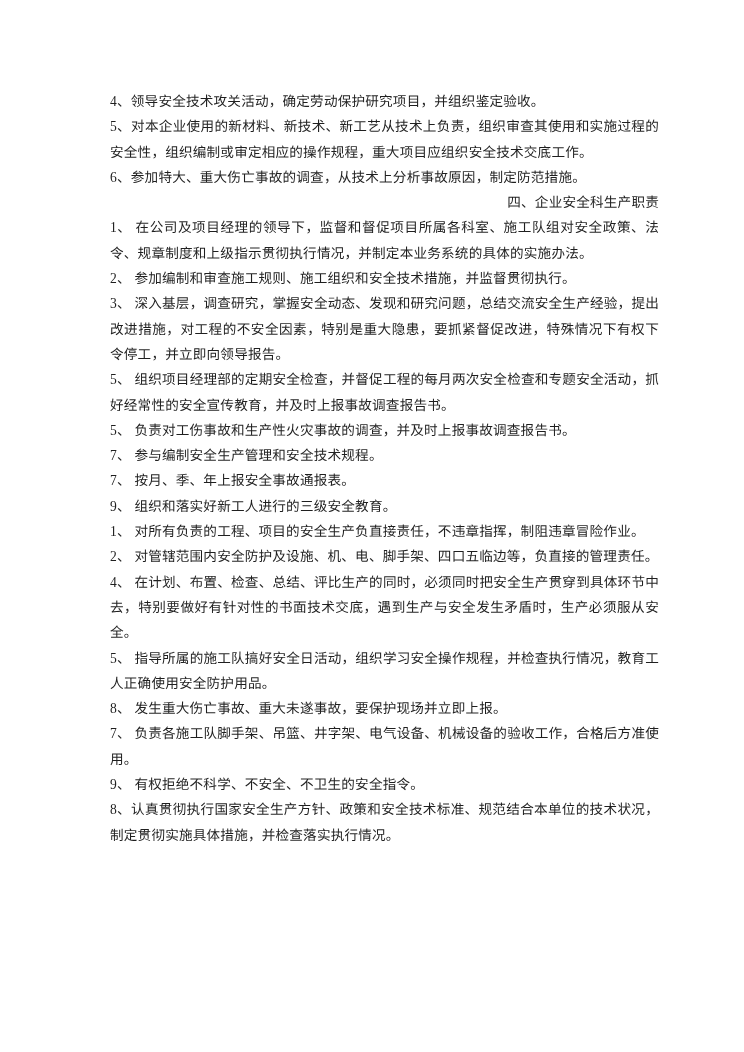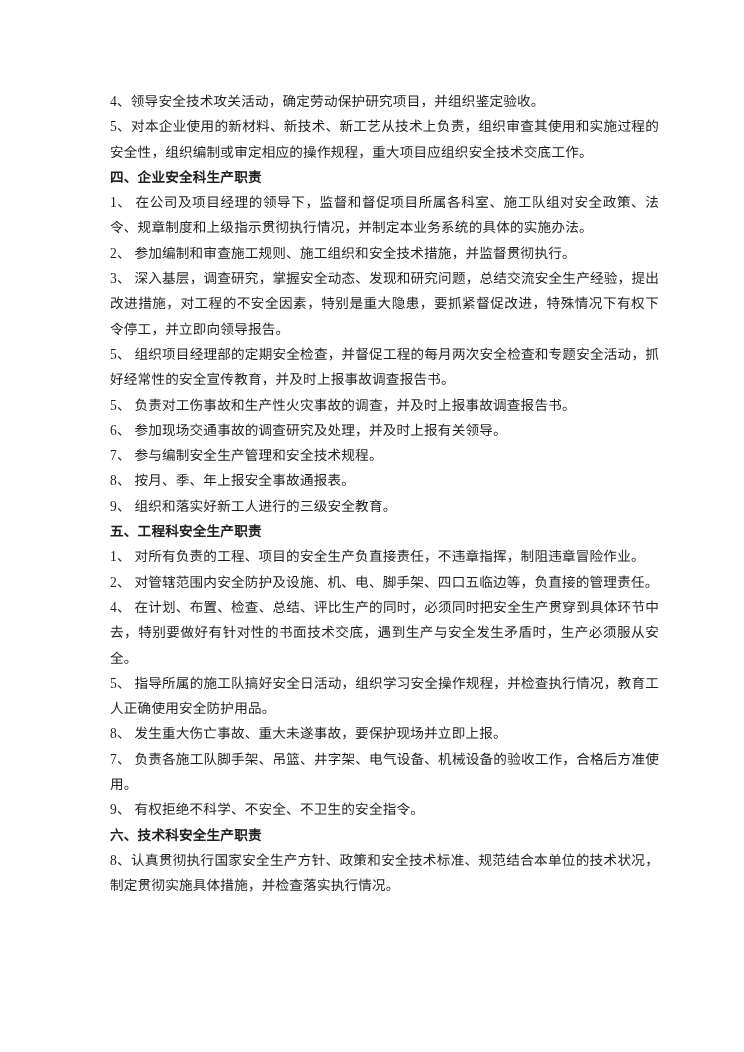--- a/index.html
+++ b/index.html
@@ -26,45 +26,43 @@
   .content p {
     margin: 0;
     padding: 0;
     font-size: 13.6px;
     line-height: 25.3px;
     text-align: justify;
     letter-spacing: 0.2px;
     word-break: break-all;
   }
   .content p.heading {
-    font-weight: bold;
-    text-align: left;
+    font-weight: normal;
+    text-align: right;
   }
 </style>
 </head>
 <body>
 
 <div class="page">
   <div class="content" id="doc-content">
       <p class="para">4、领导安全技术攻关活动，确定劳动保护研究项目，并组织鉴定验收。</p>
       <p class="para">5、对本企业使用的新材料、新技术、新工艺从技术上负责，组织审查其使用和实施过程的安全性，组织编制或审定相应的操作规程，重大项目应组织安全技术交底工作。</p>
+      <p class="para">6、参加特大、重大伤亡事故的调查，从技术上分析事故原因，制定防范措施。</p>
       <p class="heading">四、企业安全科生产职责</p>
       <p class="para">1、 在公司及项目经理的领导下，监督和督促项目所属各科室、施工队组对安全政策、法令、规章制度和上级指示贯彻执行情况，并制定本业务系统的具体的实施办法。</p>
       <p class="para">2、 参加编制和审查施工规则、施工组织和安全技术措施，并监督贯彻执行。</p>
       <p class="para">3、 深入基层，调查研究，掌握安全动态、发现和研究问题，总结交流安全生产经验，提出改进措施，对工程的不安全因素，特别是重大隐患，要抓紧督促改进，特殊情况下有权下令停工，并立即向领导报告。</p>
       <p class="para">5、 组织项目经理部的定期安全检查，并督促工程的每月两次安全检查和专题安全活动，抓好经常性的安全宣传教育，并及时上报事故调查报告书。</p>
       <p class="para">5、 负责对工伤事故和生产性火灾事故的调查，并及时上报事故调查报告书。</p>
-      <p class="para">6、 参加现场交通事故的调查研究及处理，并及时上报有关领导。</p>
       <p class="para">7、 参与编制安全生产管理和安全技术规程。</p>
-      <p class="para">8、 按月、季、年上报安全事故通报表。</p>
+      <p class="para">7、 按月、季、年上报安全事故通报表。</p>
       <p class="para">9、 组织和落实好新工人进行的三级安全教育。</p>
-      <p class="heading">五、工程科安全生产职责</p>
       <p class="para">1、 对所有负责的工程、项目的安全生产负直接责任，不违章指挥，制阻违章冒险作业。</p>
       <p class="para">2、 对管辖范围内安全防护及设施、机、电、脚手架、四口五临边等，负直接的管理责任。</p>
       <p class="para">4、 在计划、布置、检查、总结、评比生产的同时，必须同时把安全生产贯穿到具体环节中去，特别要做好有针对性的书面技术交底，遇到生产与安全发生矛盾时，生产必须服从安全。</p>
       <p class="para">5、 指导所属的施工队搞好安全日活动，组织学习安全操作规程，并检查执行情况，教育工人正确使用安全防护用品。</p>
       <p class="para">8、 发生重大伤亡事故、重大未遂事故，要保护现场并立即上报。</p>
       <p class="para">7、 负责各施工队脚手架、吊篮、井字架、电气设备、机械设备的验收工作，合格后方准使用。</p>
       <p class="para">9、 有权拒绝不科学、不安全、不卫生的安全指令。</p>
-      <p class="heading">六、技术科安全生产职责</p>
       <p class="para">8、认真贯彻执行国家安全生产方针、政策和安全技术标准、规范结合本单位的技术状况，制定贯彻实施具体措施，并检查落实执行情况。</p>
     </div>
 </div>
 
 </body></html>

